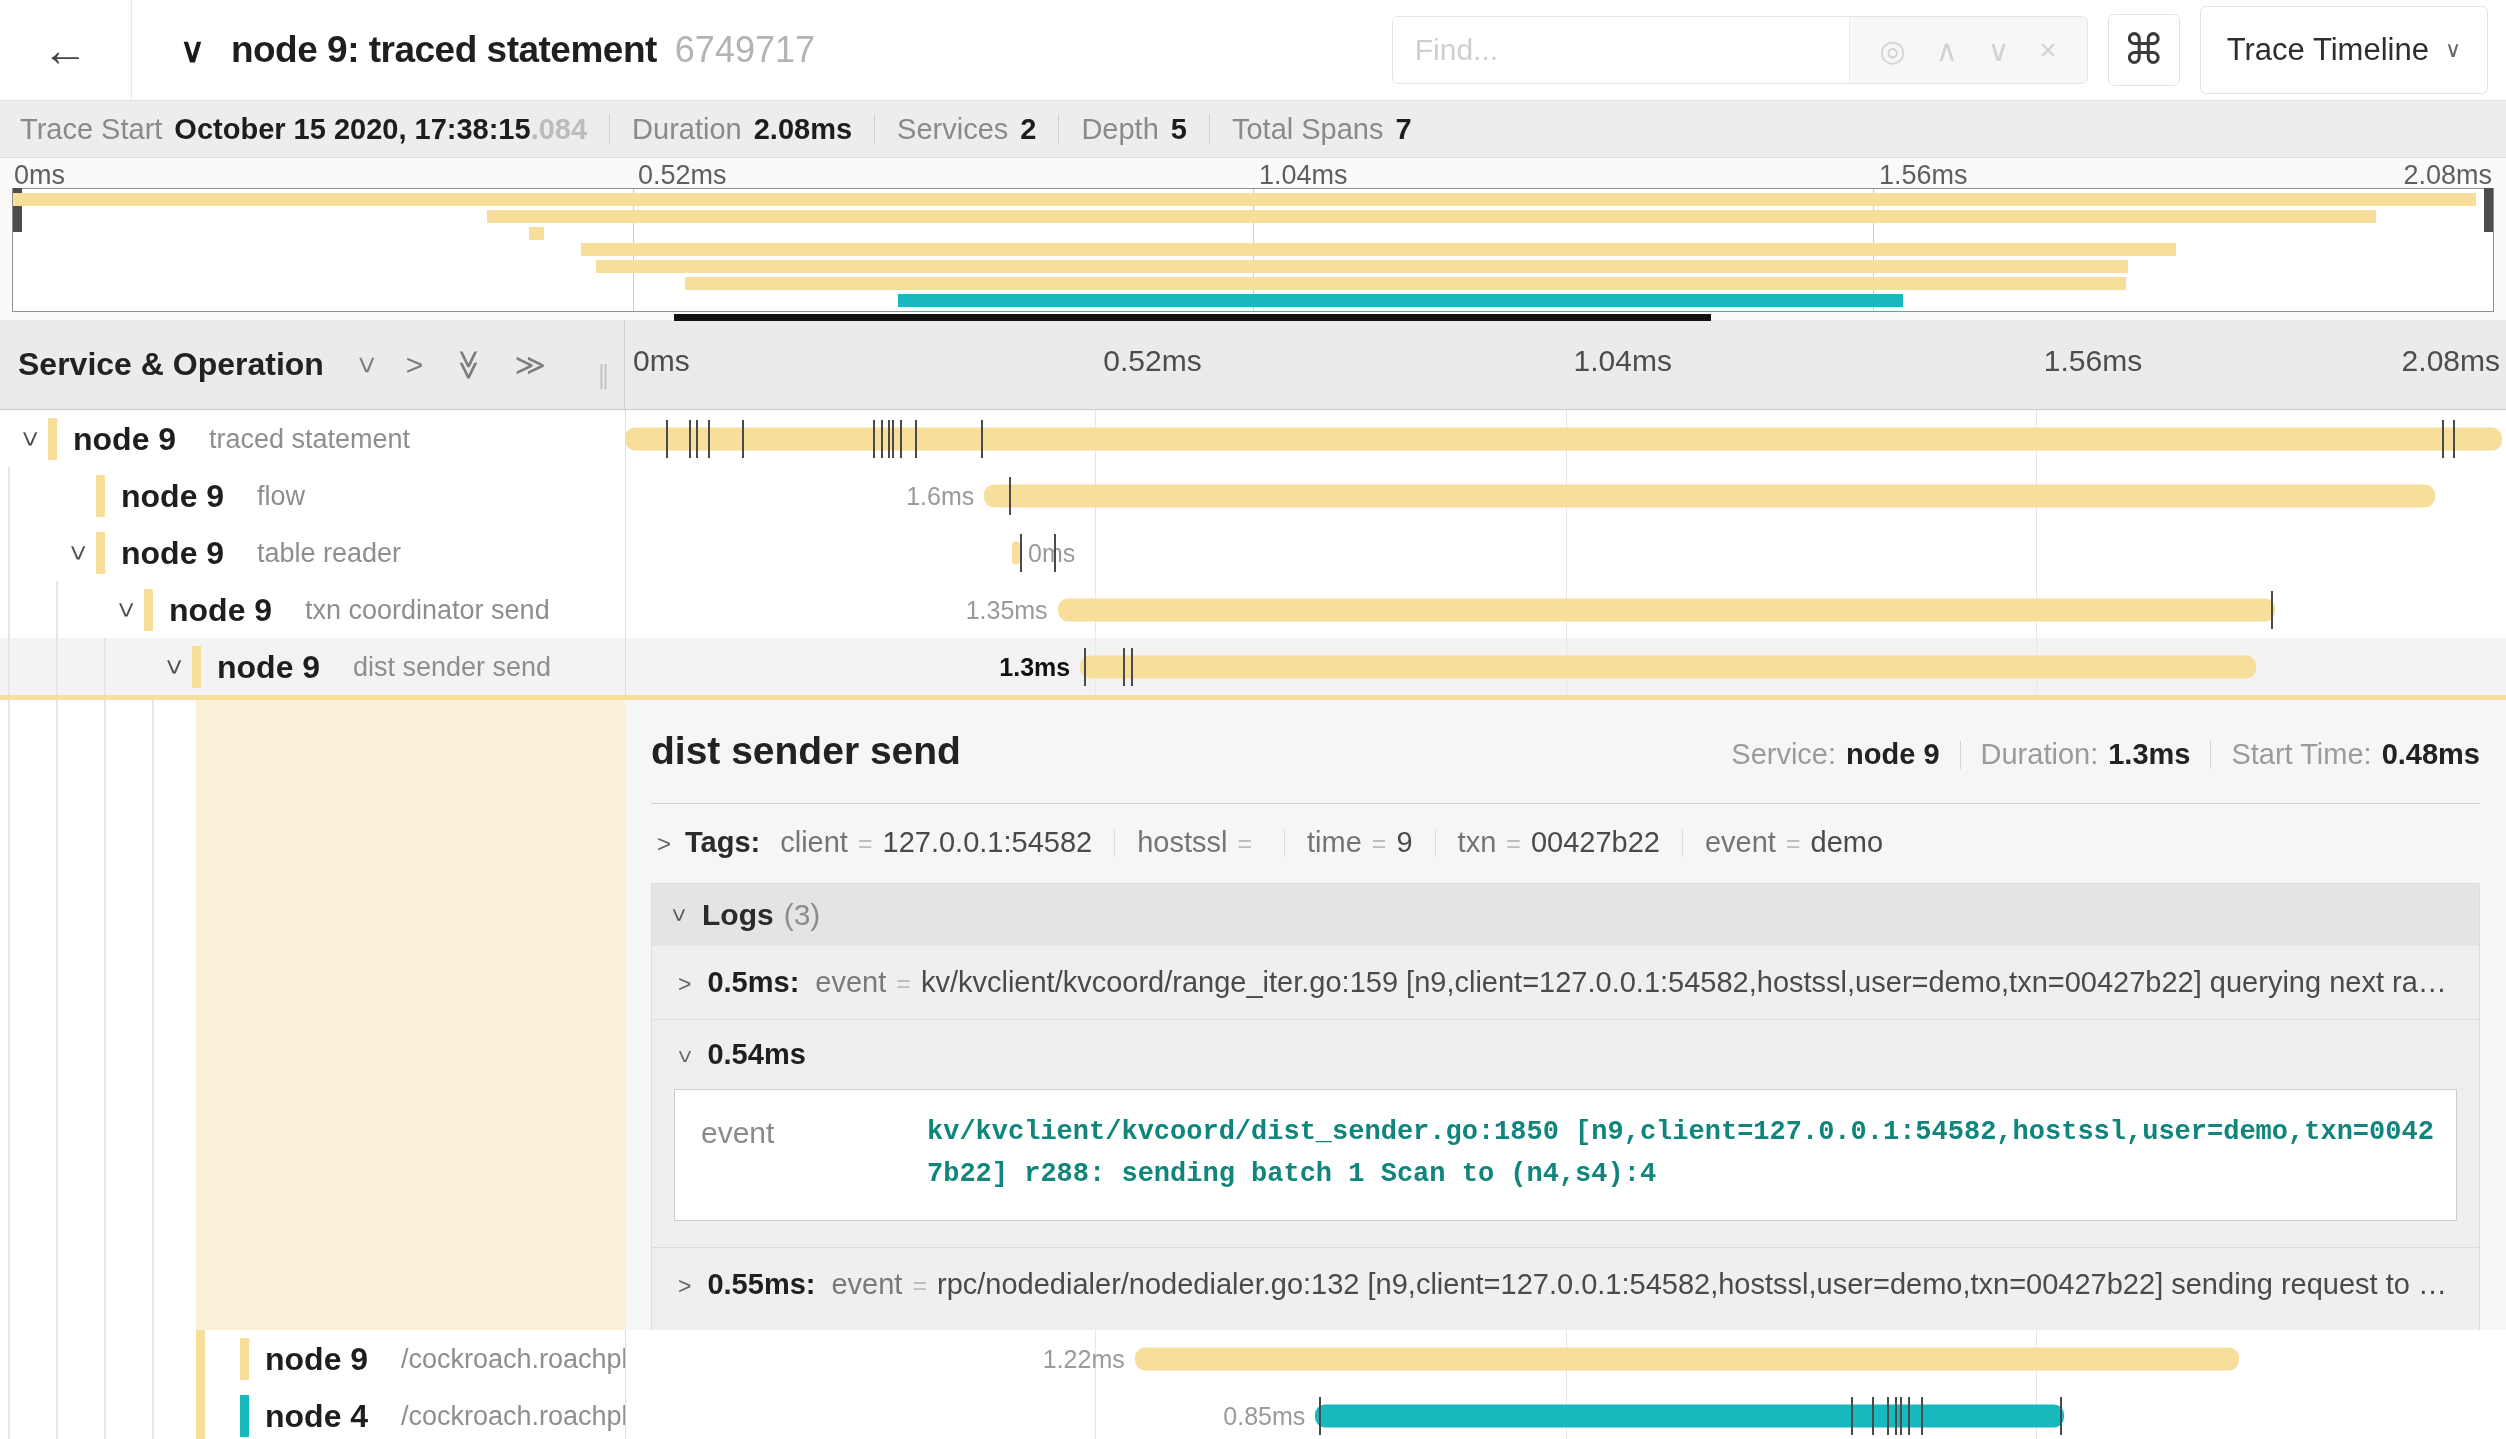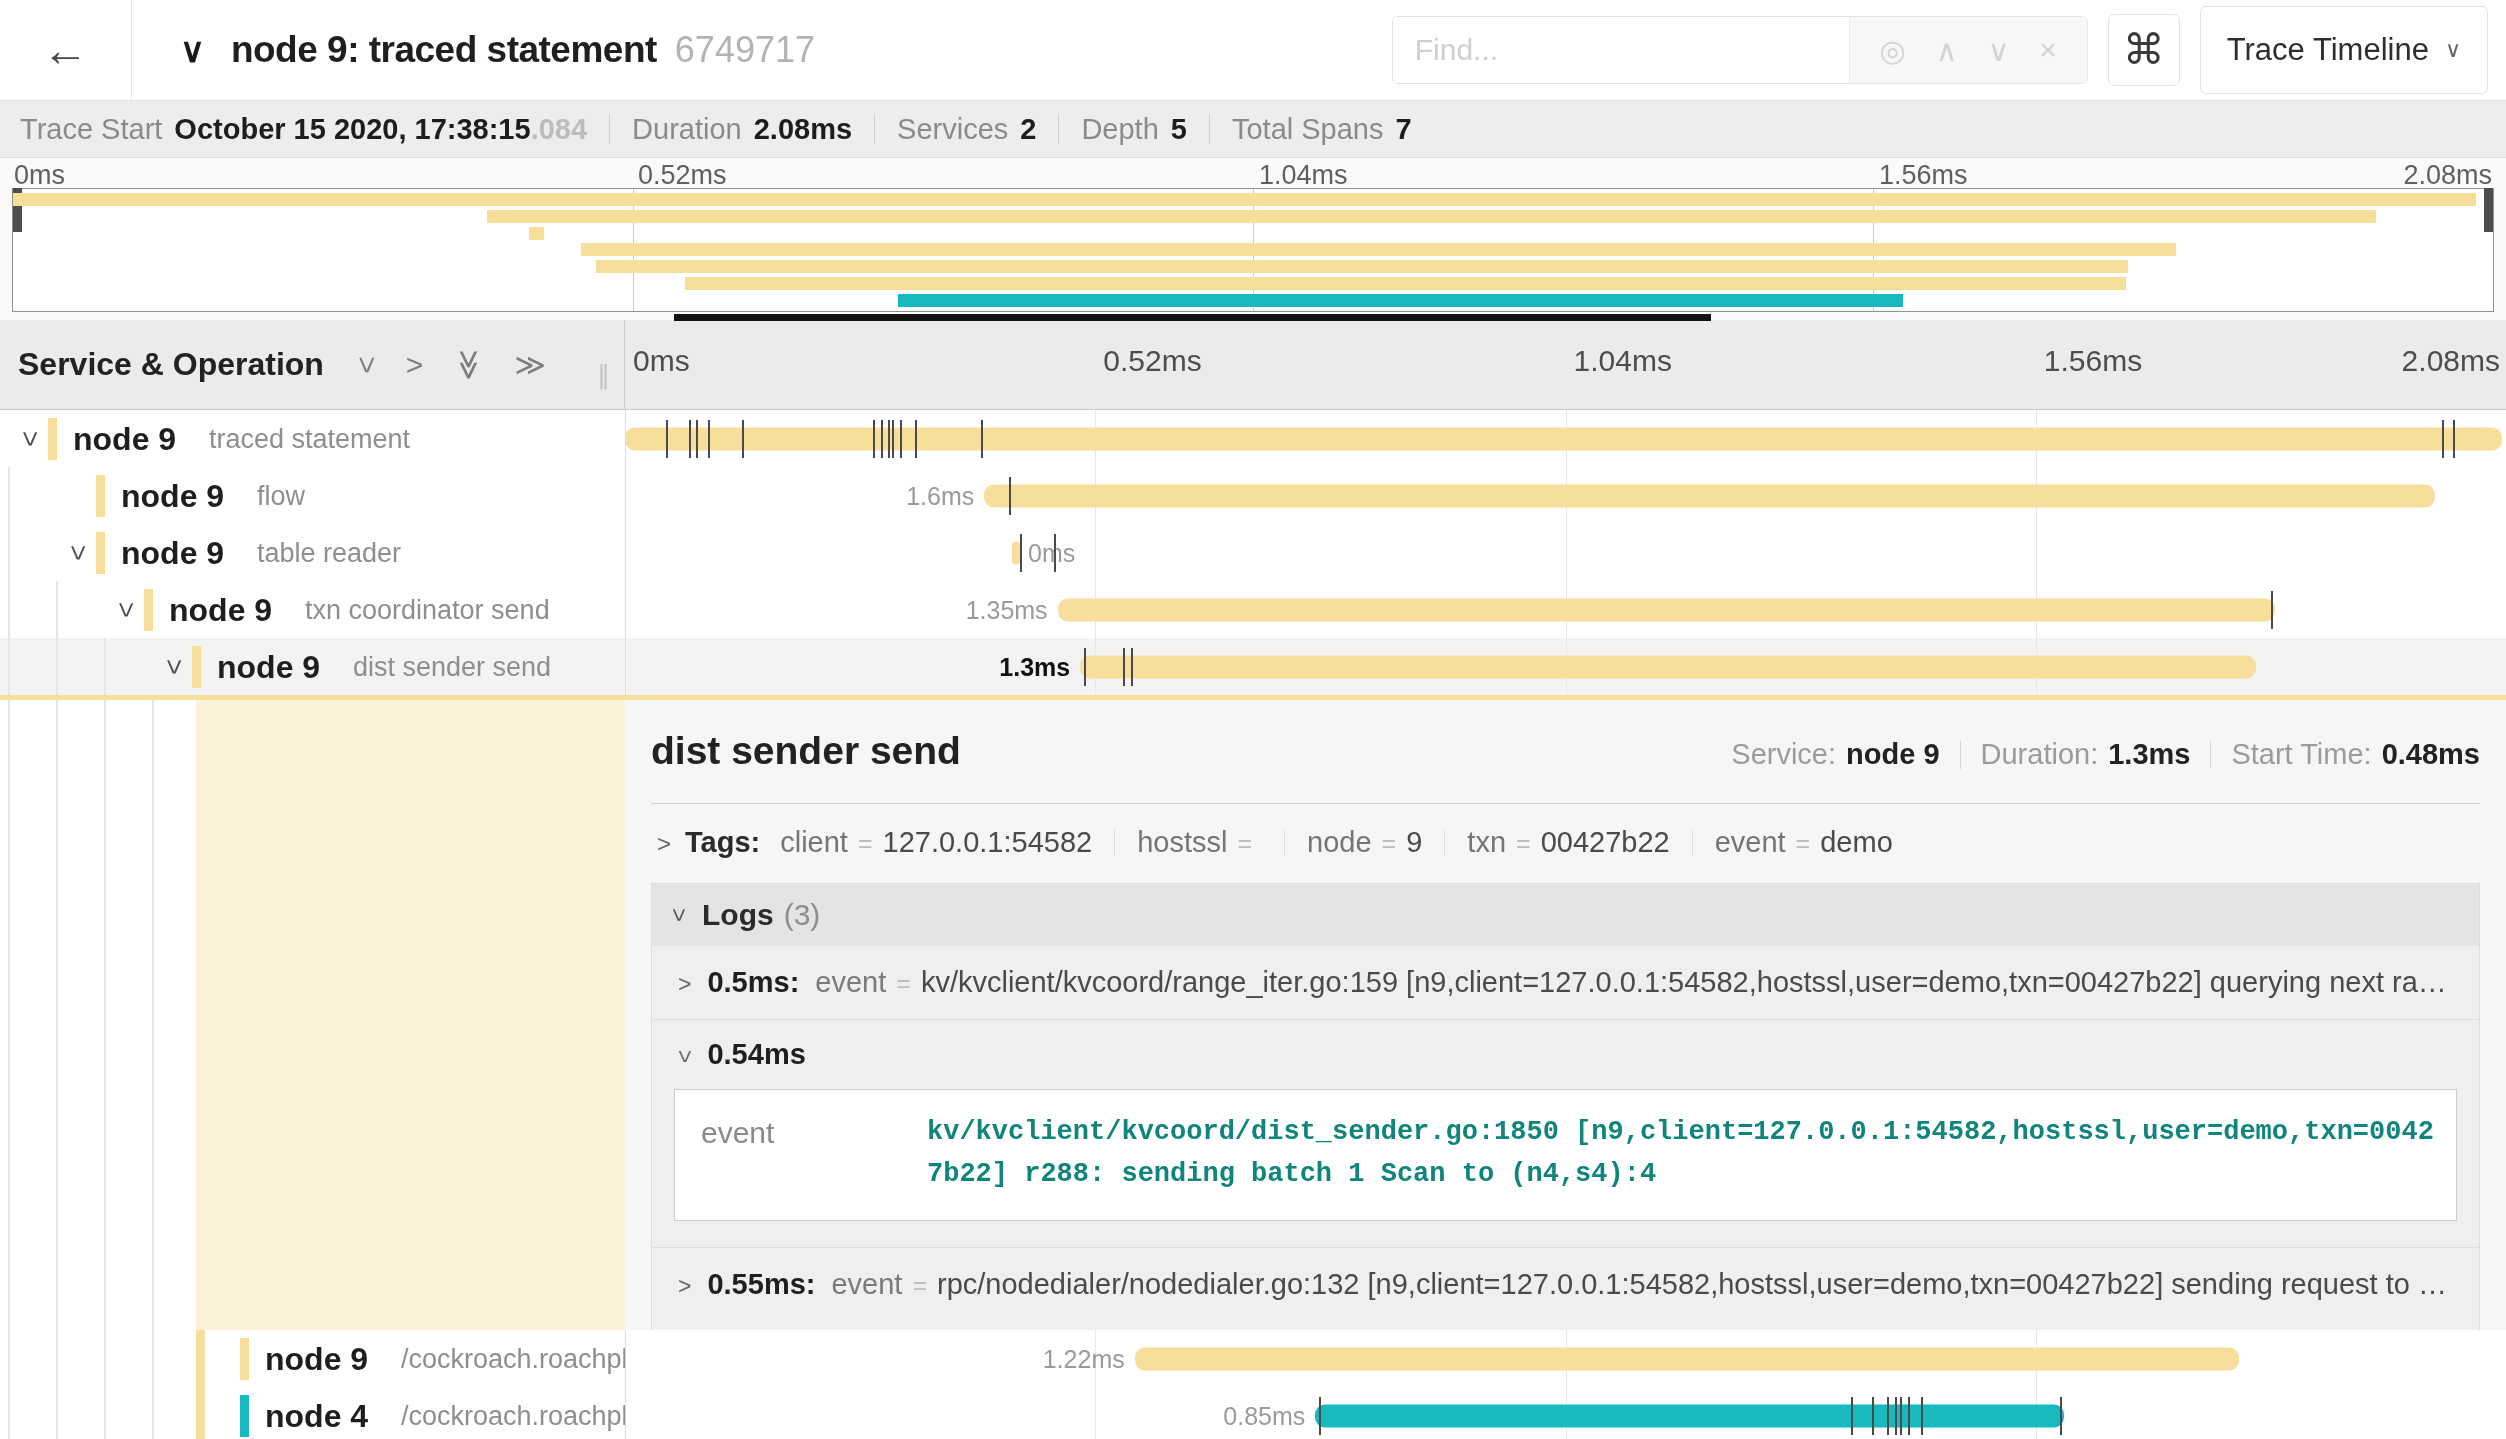--- a/index.html
+++ b/index.html
@@ -342,21 +342,21 @@
                 <span class="tag-eq">=</span>
                 <span class="tag-val">127.0.0.1:54582</span>
               </span>
               <span class="tag-sep"></span>
               <span class="tag-item">
                 <span class="tag-key">hostssl</span>
                 <span class="tag-eq">=</span>
               </span>
               <span class="tag-sep"></span>
               <span class="tag-item">
-                <span class="tag-key">node</span>
+                <span class="tag-key">time</span>
                 <span class="tag-eq">=</span>
                 <span class="tag-val">9</span>
               </span>
               <span class="tag-sep"></span>
               <span class="tag-item">
                 <span class="tag-key">txn</span>
                 <span class="tag-eq">=</span>
                 <span class="tag-val">00427b22</span>
               </span>
               <span class="tag-sep"></span>

